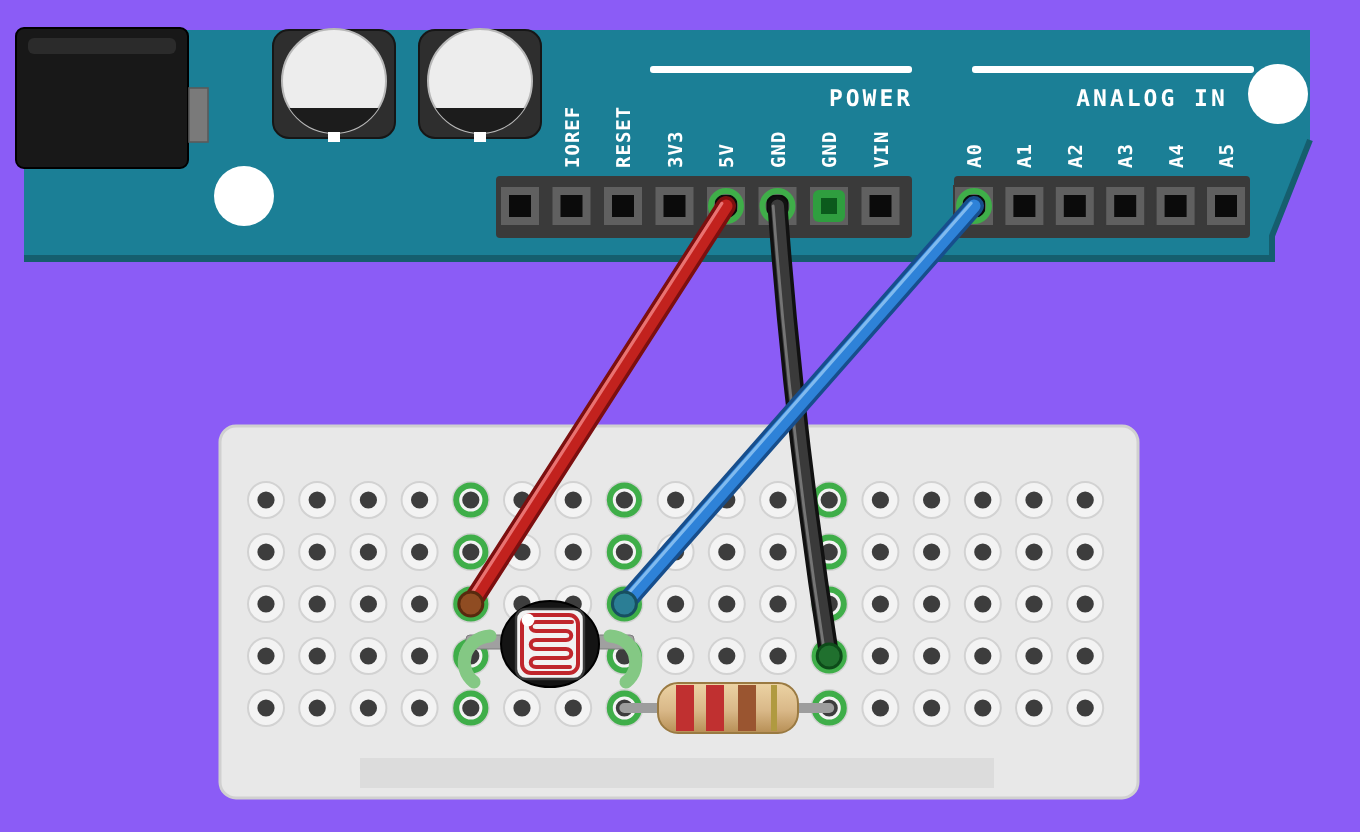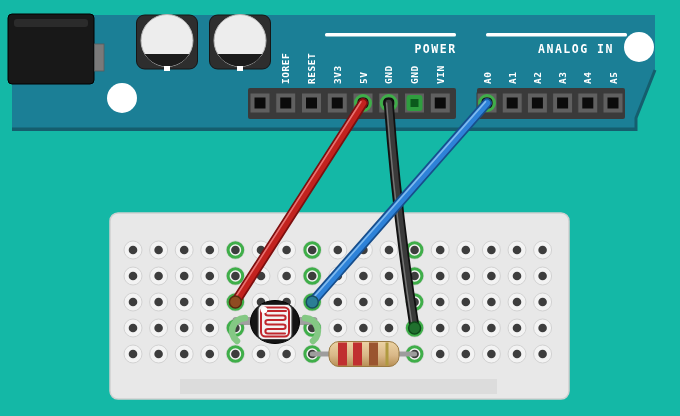--- a/index.html
+++ b/index.html
@@ -1,16 +1,16 @@
 <!DOCTYPE html>
 <html><head>
 <meta charset="utf-8">
 <style>
   html,body{margin:0;padding:0;background:#ffffff;}
-  #stage{position:relative;width:680px;height:416px;background:#14b8a6;overflow:hidden;
+  #stage{position:relative;width:680px;height:416px;background:#8b5cf6;overflow:hidden;
          font-family:"DejaVu Sans Mono", monospace;}
   svg{position:absolute;left:0;top:0;}
   .lbl{font-family:"DejaVu Sans Mono", monospace;font-weight:bold;font-size:9.5px;
        fill:#ffffff;letter-spacing:0.5px;}
   .sect{font-family:"DejaVu Sans Mono", monospace;font-weight:bold;font-size:11.5px;
         fill:#ffffff;letter-spacing:1.5px;}
 </style>
 </head>
 <body>
 

